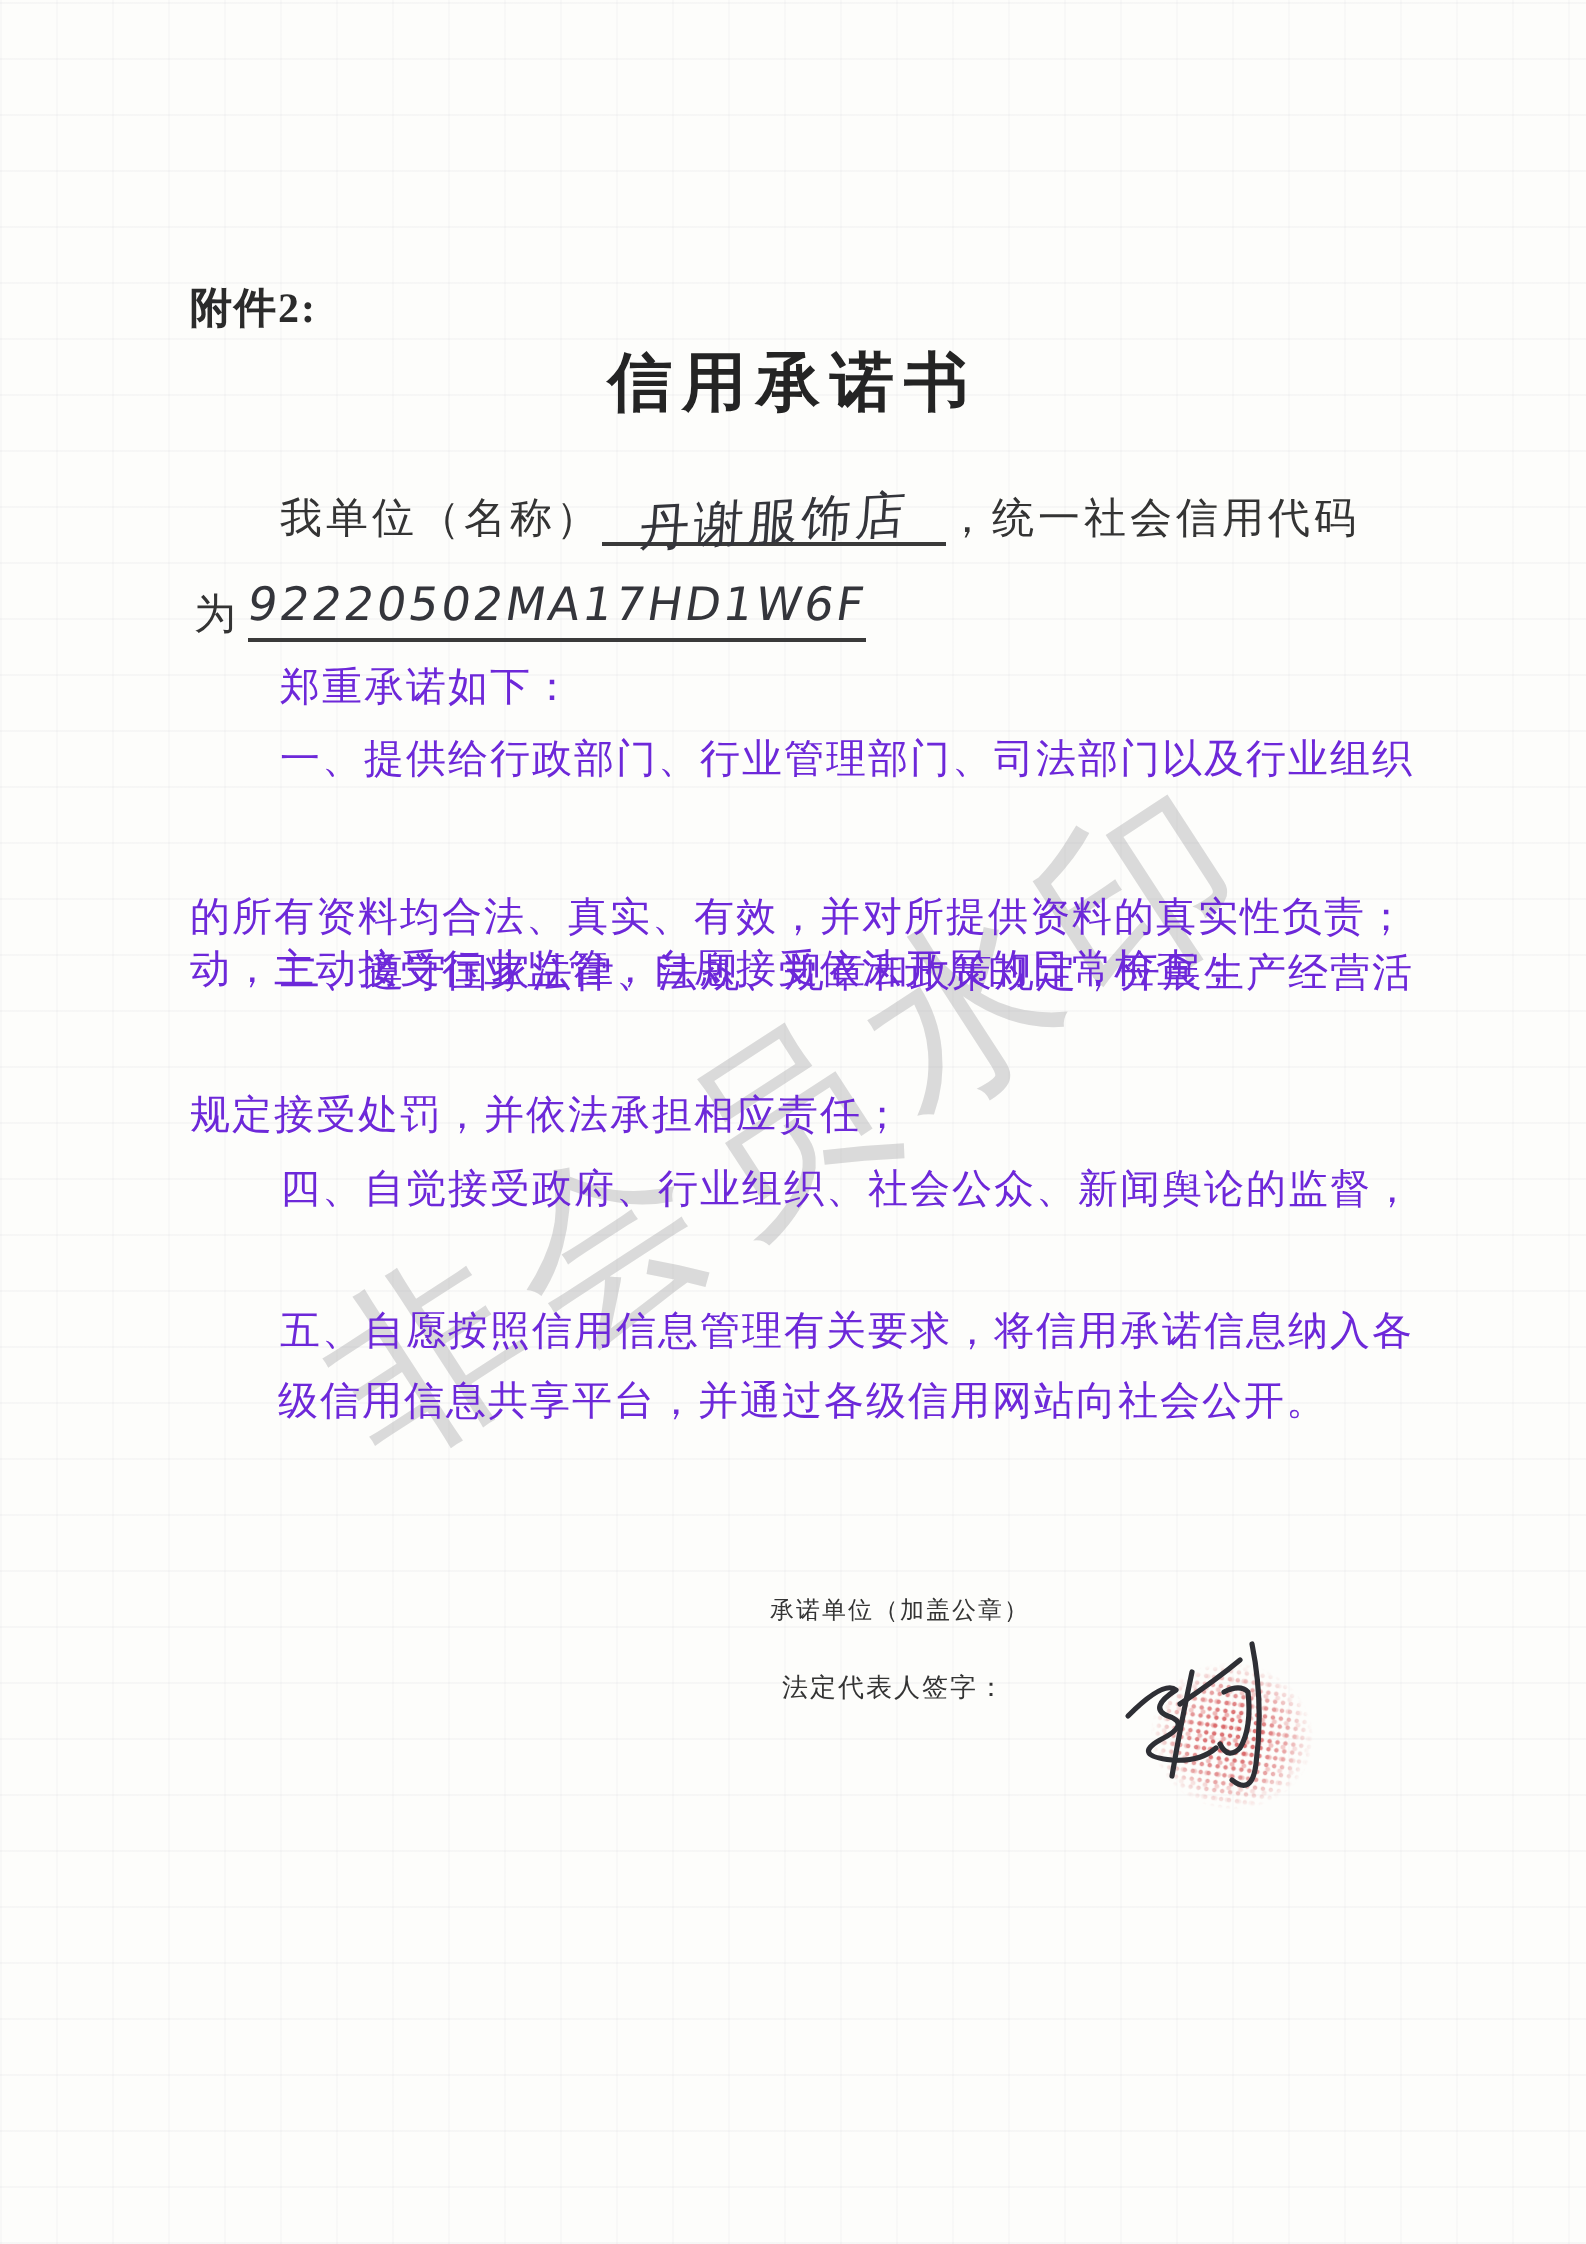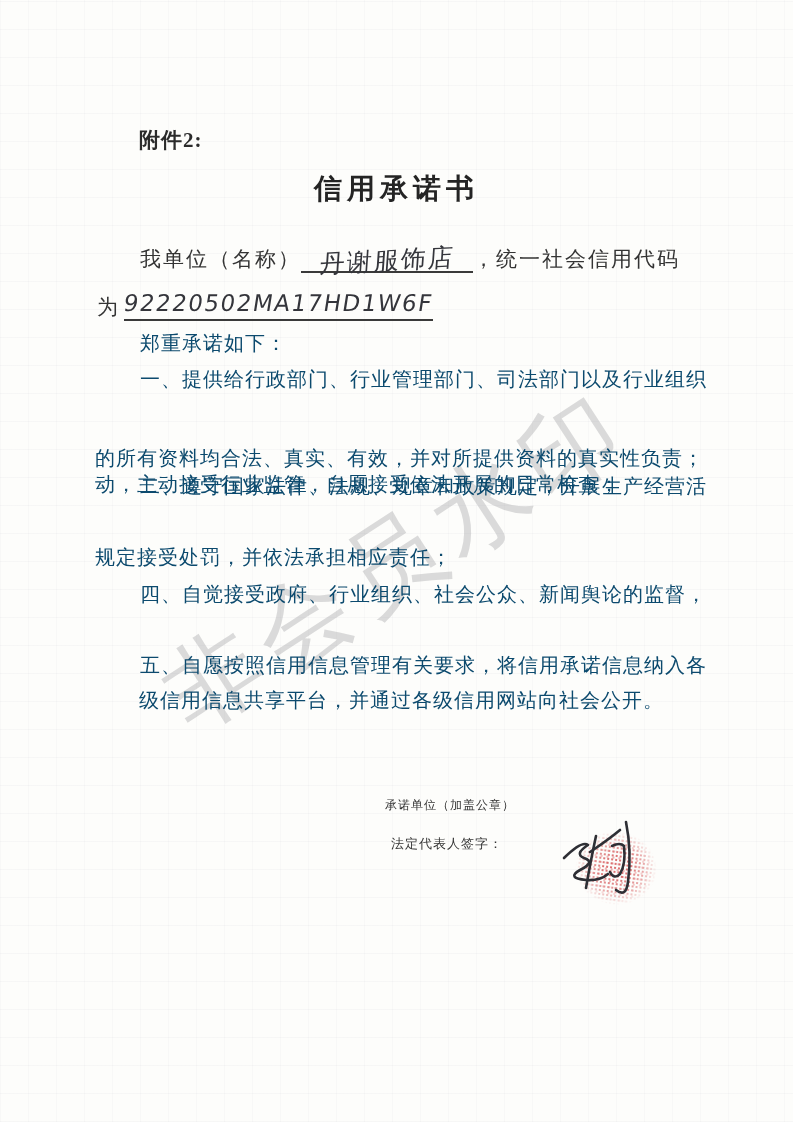--- a/index.html
+++ b/index.html
@@ -28,32 +28,31 @@
     left:397px;top:562px;
     transform:translate(-50%,-50%) rotate(-33deg);
     font-size:96px;
     letter-spacing:10px;
     color:rgba(138,138,142,0.30);
     z-index:1;
     white-space:nowrap;
     font-family:"Liberation Serif","DejaVu Serif",serif;
   }
   .attachment{
-    left:95px;top:126px;
+    left:95px;top:140px;
     font-size:21px;font-weight:bold;letter-spacing:1px;
     color:#2b2b2b;
-    margin-left:44px;
   }
   .doc-title{
     left:0;top:170px;width:793px;text-align:center;
-    font-size:28px;font-weight:bold;letter-spacing:5px;
+    font-size:32px;font-weight:bold;letter-spacing:5px;
     color:#242424;
   }
   .body-line{
-    font-size:20px;letter-spacing:1px;color:#0c4a6e;
+    font-size:20px;letter-spacing:1px;color:#6d28d9;
   }
   .intro-line{left:140px;top:241px;font-size:21px;letter-spacing:2px;color:#343434;}
   .name-underline{
     display:inline-block;
     width:172px;height:30px;
     border-bottom:2px solid #3a3a3a;
     vertical-align:bottom;
     text-align:center;
     position:relative;
   }

